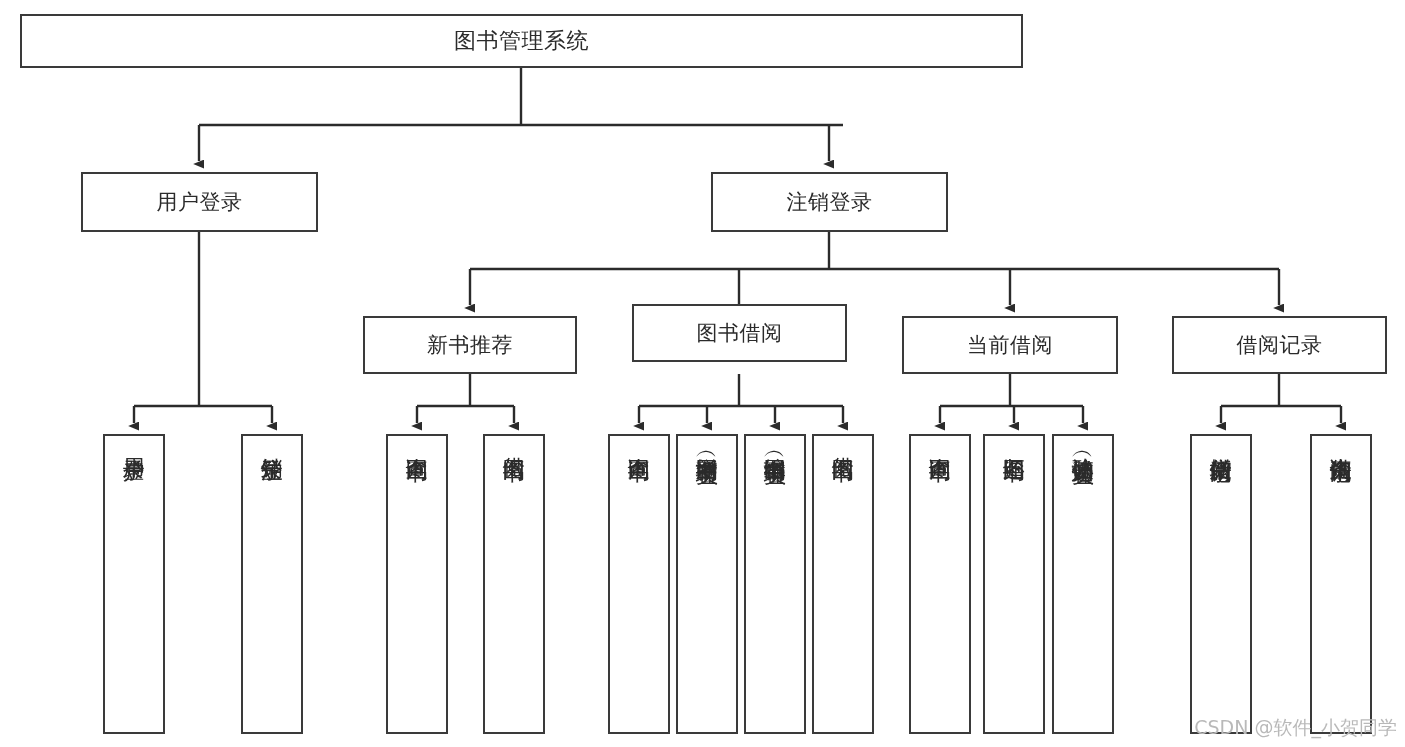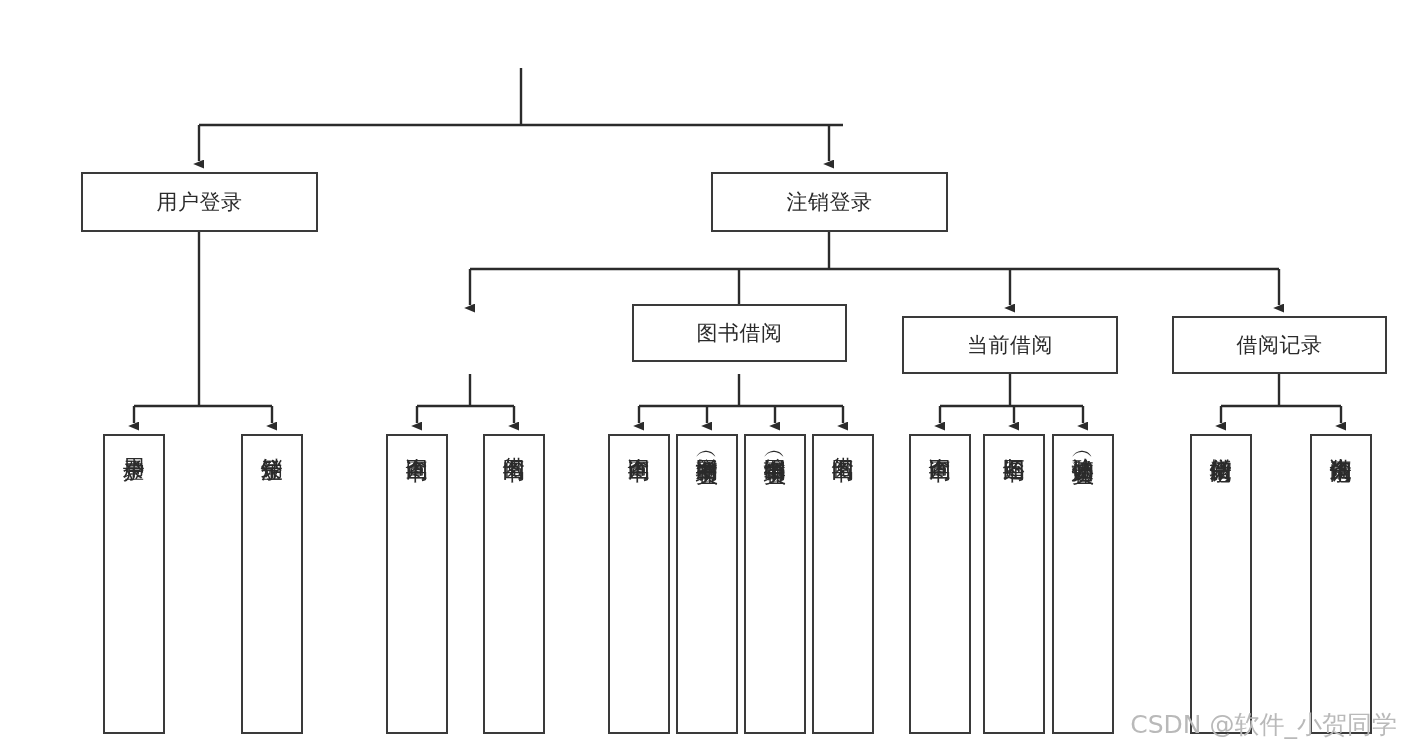--- a/index.html
+++ b/index.html
@@ -61,21 +61,21 @@
     text-orientation: upright;
     font-size: 22px;
     line-height: 1.06;
     letter-spacing: 1px;
     white-space: nowrap;
   }
   .watermark {
     position: absolute;
     right: 8px;
     bottom: 6px;
-    font-size: 25px;
+    font-size: 19px;
     color: #b9b9b9;
     z-index: 5;
     white-space: nowrap;
     font-family: "DejaVu Sans", "Liberation Sans", sans-serif;
   }
 </style>
 </head>
 <body>
 
 <div id="canvas">
@@ -123,28 +123,34 @@
       <path d="M1014,406 L1014,423" marker-end="url(#arrow)"></path>
       <path d="M1083,406 L1083,423" marker-end="url(#arrow)"></path>
 
       <path d="M1279,374 L1279,406"></path>
       <path d="M1221,406 L1341,406"></path>
       <path d="M1221,406 L1221,423" marker-end="url(#arrow)"></path>
       <path d="M1341,406 L1341,423" marker-end="url(#arrow)"></path>
     </g>
   </svg>
 
+  <div class="node h root" style="left: 20px; top: 14px; width: 1003px; height: 54px;">
+    <span class="label">图书管理系统</span>
+  </div>
 
   <div class="node h" style="left: 81px; top: 172px; width: 237px; height: 60px;">
     <span class="label">用户登录</span>
   </div>
   <div class="node h" style="left: 711px; top: 172px; width: 237px; height: 60px;">
     <span class="label">注销登录</span>
   </div>
 
+  <div class="node h" style="left: 363px; top: 316px; width: 214px; height: 58px;">
+    <span class="label">新书推荐</span>
+  </div>
   <div class="node h" style="left: 632px; top: 304px; width: 215px; height: 58px;">
     <span class="label">图书借阅</span>
   </div>
   <div class="node h" style="left: 902px; top: 316px; width: 216px; height: 58px;">
     <span class="label">当前借阅</span>
   </div>
   <div class="node h" style="left: 1172px; top: 316px; width: 215px; height: 58px;">
     <span class="label">借阅记录</span>
   </div>
 

